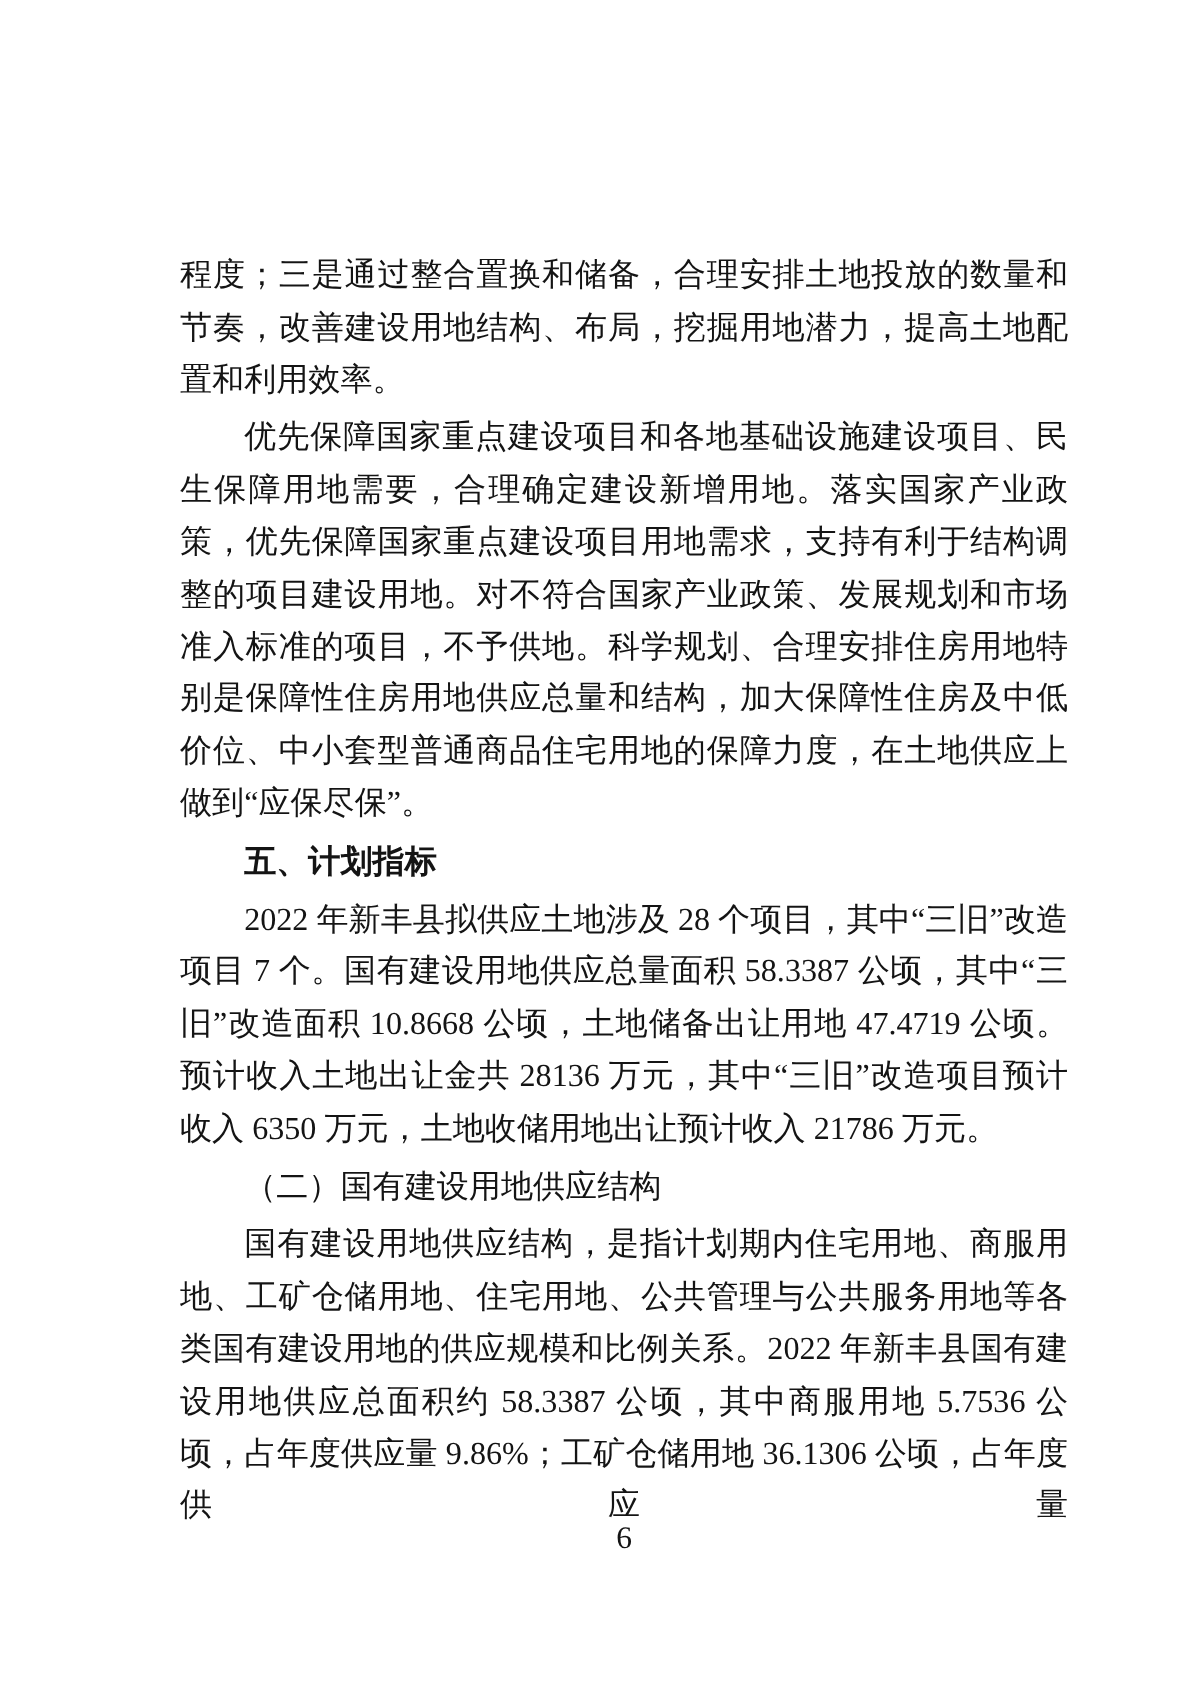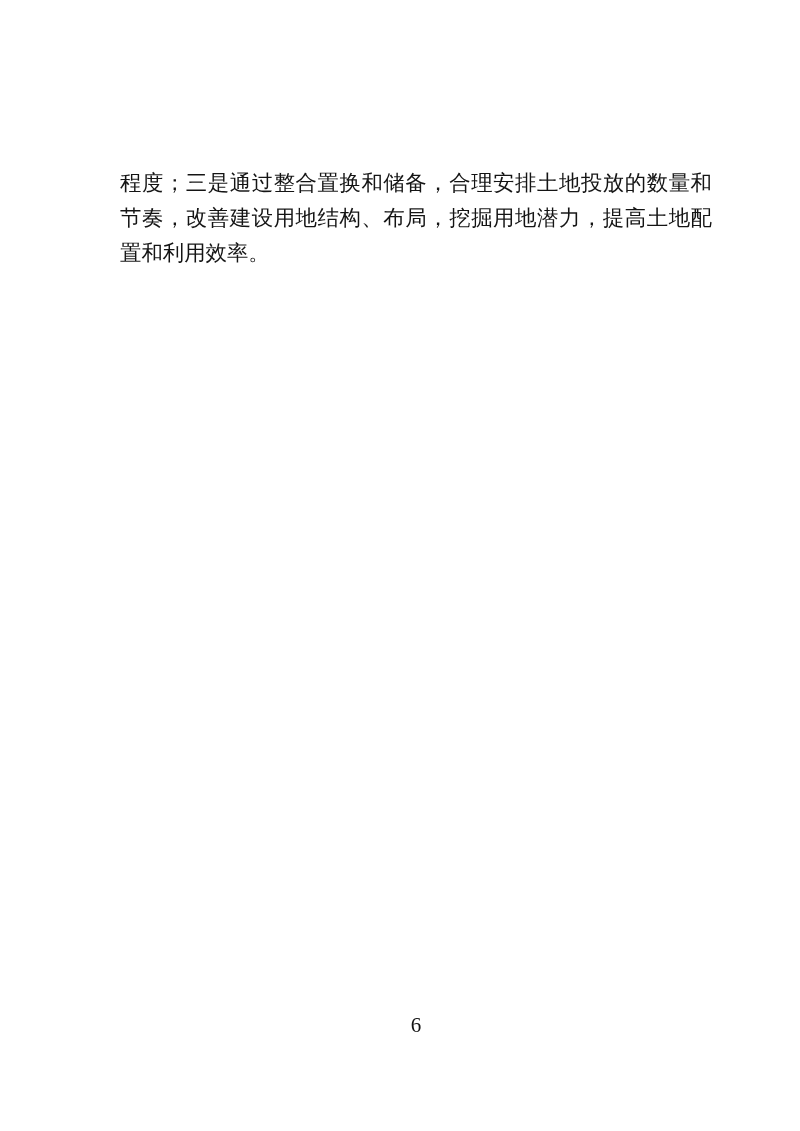--- a/index.html
+++ b/index.html
@@ -65,22 +65,27 @@
 </style>
 </head>
 <body>
 
 <div class="page">
   <div class="content">
 
     <p class="para">程度；三是通过整合置换和储备，合理安排土地投放的数量和节奏，改善建设用地结构、布局，挖掘用地潜力，提高土地配置和利用效率。</p>
 
 
+    <p class="para indent">优先保障国家重点建设项目和各地基础设施建设项目、民生保障用地需要，合理确定建设新增用地。落实国家产业政策，优先保障国家重点建设项目用地需求，支持有利于结构调整的项目建设用地。对不符合国家产业政策、发展规划和市场准入标准的项目，不予供地。科学规划、合理安排住房用地特别是保障性住房用地供应总量和结构，加大保障性住房及中低价位、中小套型普通商品住宅用地的保障力度，在土地供应上做到“应保尽保”。</p>
+
+    <p class="h1-heading">五、计划指标</p>
 
 
+    <p class="para indent">2022 年新丰县拟供应土地涉及 28 个项目，其中“三旧”改造项目 7 个。国有建设用地供应总量面积 58.3387 公顷，其中“三旧”改造面积 10.8668 公顷，土地储备出让用地 47.4719 公顷。预计收入土地出让金共 28136 万元，其中“三旧”改造项目预计收入 6350 万元，土地收储用地出让预计收入 21786 万元。</p>
 
+    <p class="h2-heading">（二）国有建设用地供应结构</p>
 
-
+    <p class="para indent runover">国有建设用地供应结构，是指计划期内住宅用地、商服用地、工矿仓储用地、住宅用地、公共管理与公共服务用地等各类国有建设用地的供应规模和比例关系。2022 年新丰县国有建设用地供应总面积约 58.3387 公顷，其中商服用地 5.7536 公顷，占年度供应量 9.86%；工矿仓储用地 36.1306 公顷，占年度供应量</p>
 
   </div>
 
   <div class="page-number">6</div>
 </div>
 
 </body></html>

